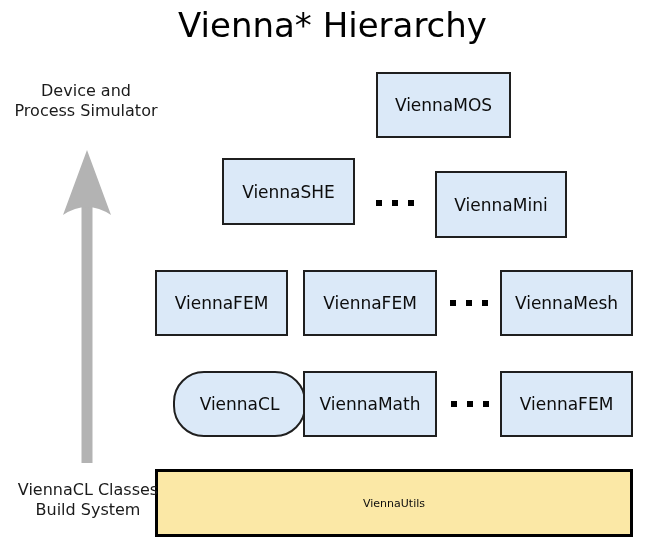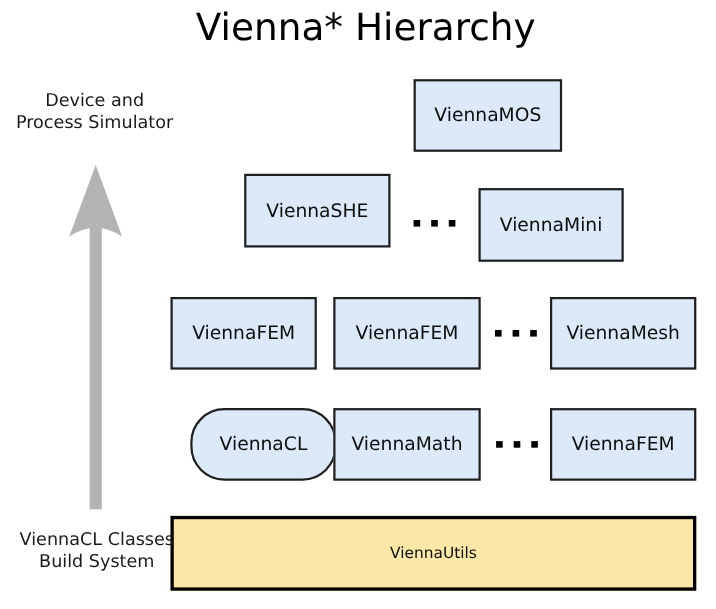--- a/index.html
+++ b/index.html
@@ -39,21 +39,21 @@
     white-space: nowrap;
   }
   .box-utils {
     position: absolute;
     box-sizing: border-box;
     background: #fbe8a6;
     border: 3px solid #000000;
     display: flex;
     align-items: center;
     justify-content: center;
-    font-size: 14px;
+    font-size: 11px;
     color: #0d0d0d;
     white-space: nowrap;
   }
   .pos-mos  { left: 328px; top: 72px;  width: 135px; height: 66px; margin-left: 48px; }
   .pos-she  { left: 222px; top: 158px; width: 133px; height: 67px; }
   .pos-mini { left: 435px; top: 171px; width: 132px; height: 67px; }
   .pos-fem  { left: 155px; top: 270px; width: 133px; height: 66px; }
   .pos-fvm  { left: 303px; top: 270px; width: 134px; height: 66px; }
   .pos-mesh { left: 500px; top: 270px; width: 133px; height: 66px; }
   .pos-cl   { left: 173px; top: 371px; width: 133px; height: 66px; border-radius: 31px; }

